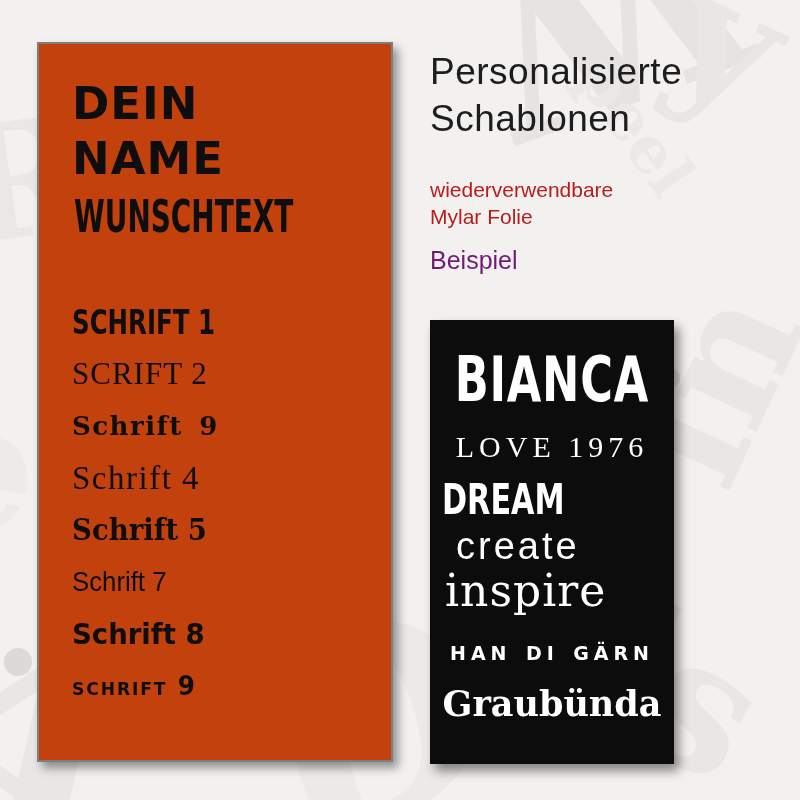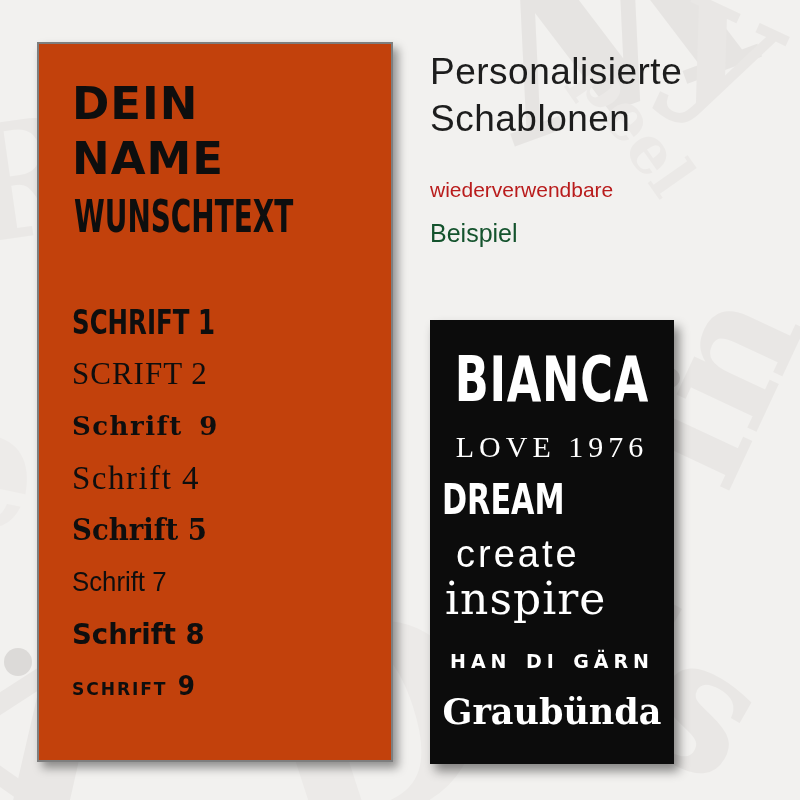--- a/index.html
+++ b/index.html
@@ -68,21 +68,21 @@
   .s8 { font-family:"DejaVu Sans", sans-serif; font-weight:bold; font-size:29px;
         transform:scaleX(0.95); transform-origin:left center; }
   .s9 { font-family:"DejaVu Sans", sans-serif; font-weight:bold; font-size:26px;
         font-variant:small-caps; text-transform:lowercase; letter-spacing:2px;
         transform:scaleX(0.95); transform-origin:left center; }
 
   
   .right-column { position:absolute; left:430px; top:48px; z-index:2; color:#1d1d1d; }
   .product-title { font-size:37px; line-height:47px; font-weight:400; letter-spacing:0.5px; }
   .material-info { margin-top:34px; font-size:21px; line-height:27px; color:#b91c1c; }
-  .example-info  { margin-top:14px; font-size:25px; line-height:32px; color:#14532d; }
+  .example-info  { margin-top:14px; font-size:25px; line-height:32px; color:#701a75; }
 
   
   .example-panel {
     position:absolute; left:430px; top:320px; width:244px; height:444px;
     background:#0c0c0c; z-index:2; color:#ffffff;
     box-shadow:5px 7px 10px rgba(0,0,0,0.45);
     display:flex; flex-direction:column; align-items:center;
     padding-top:26px; overflow:hidden;
   }
   .st-bianca {
@@ -95,21 +95,21 @@
     margin-top:16px; font-family:"Liberation Serif", serif; font-size:30px;
     line-height:34px; letter-spacing:5px; white-space:nowrap;
   }
   .st-dream {
     margin-top:14px; align-self:flex-start; margin-left:12px;
     font-family:"DejaVu Sans", sans-serif; font-weight:bold; font-size:42px;
     line-height:44px; transform:scaleX(0.72); transform-origin:left center;
     white-space:nowrap;
   }
   .st-create {
-    margin-top:12px; align-self:flex-start; margin-left:26px;
+    margin-top:4px; align-self:flex-start; margin-left:26px;
     font-family:"Liberation Sans", sans-serif; font-weight:400; font-size:38px;
     line-height:40px; letter-spacing:3px; white-space:nowrap;
   }
   .st-inspire {
     margin-top:0; align-self:flex-start; margin-left:15px;
     font-family:"DejaVu Serif", serif; font-weight:normal; font-size:44px;
     line-height:50px; letter-spacing:1px; white-space:nowrap;
   }
   .st-han {
     margin-top:22px; font-family:"DejaVu Sans", sans-serif; font-weight:bold;
@@ -159,20 +159,21 @@
     </div>
   </div>
 
   <div class="right-column">
     <div class="product-title">
       <div>Personalisierte</div>
       <div>Schablonen</div>
     </div>
     <div class="material-info">
       <div>wiederverwendbare</div>
+      <div>Mylar Folie</div>
     </div>
     <div class="example-info">
       <div>Beispiel</div>
     </div>
   </div>
 
   <div class="example-panel">
     <div class="st-bianca">BIANCA</div>
     <div class="st-love">LOVE 1976</div>
     <div class="st-dream">DREAM</div>

